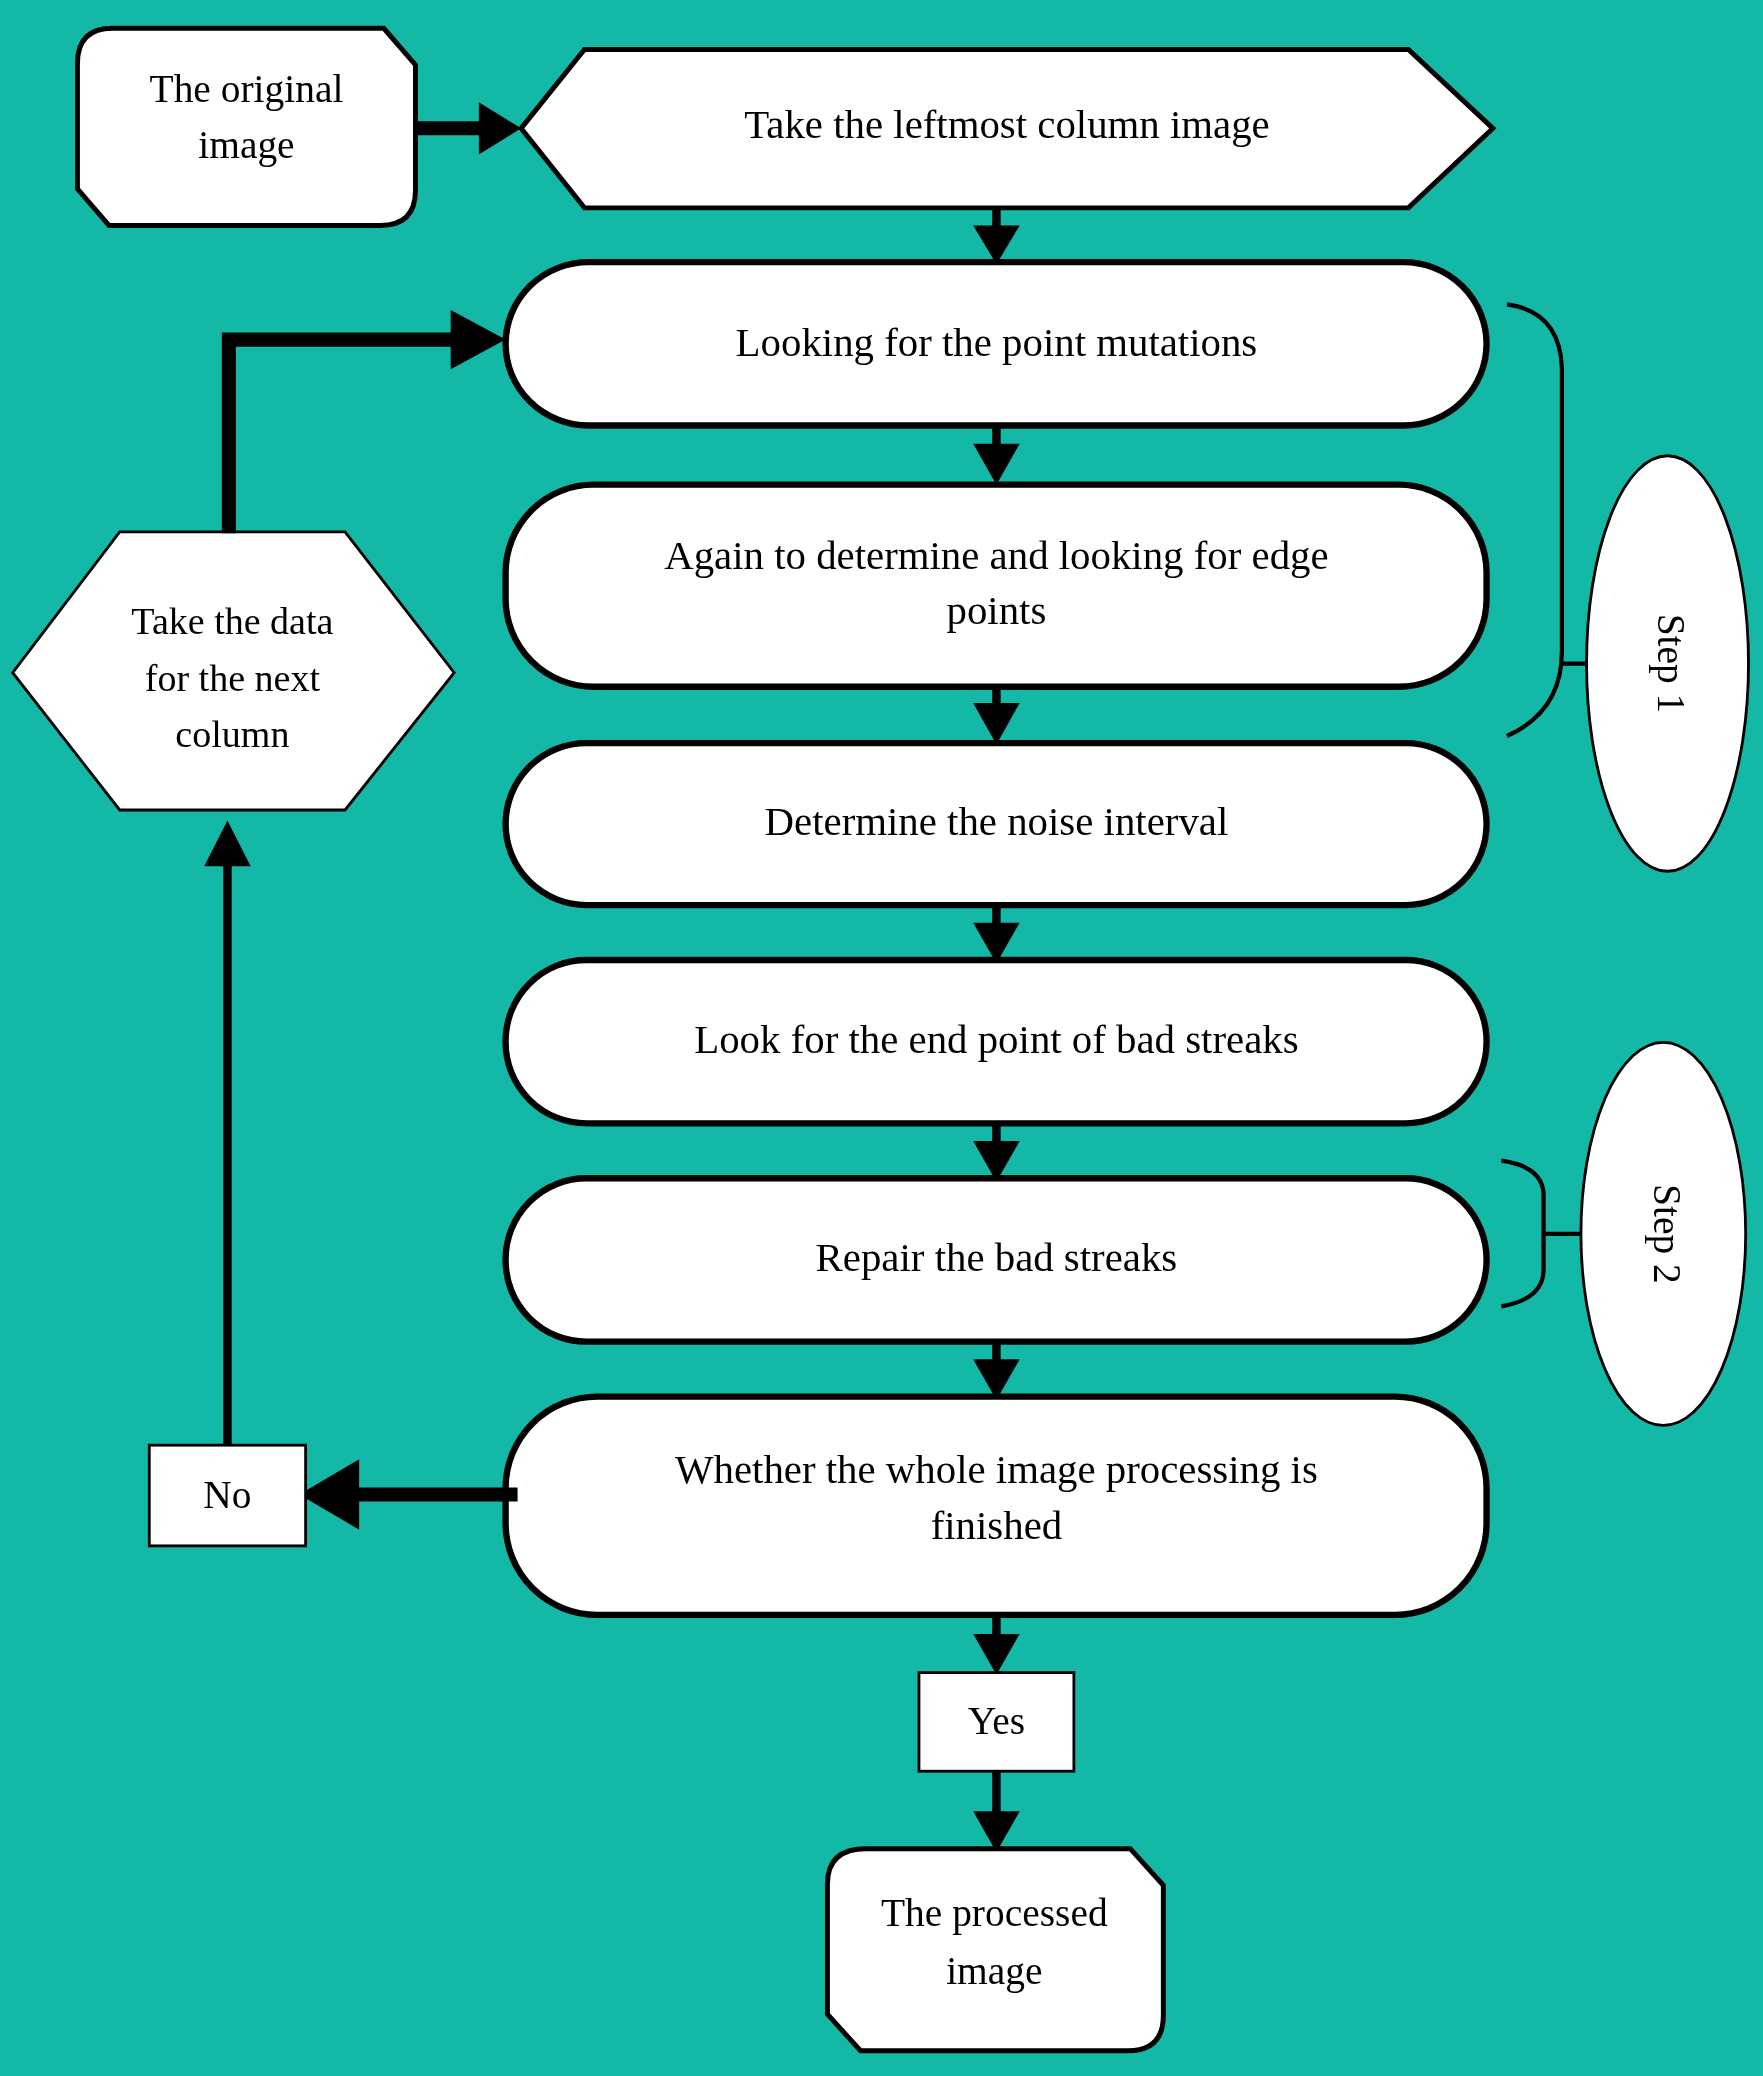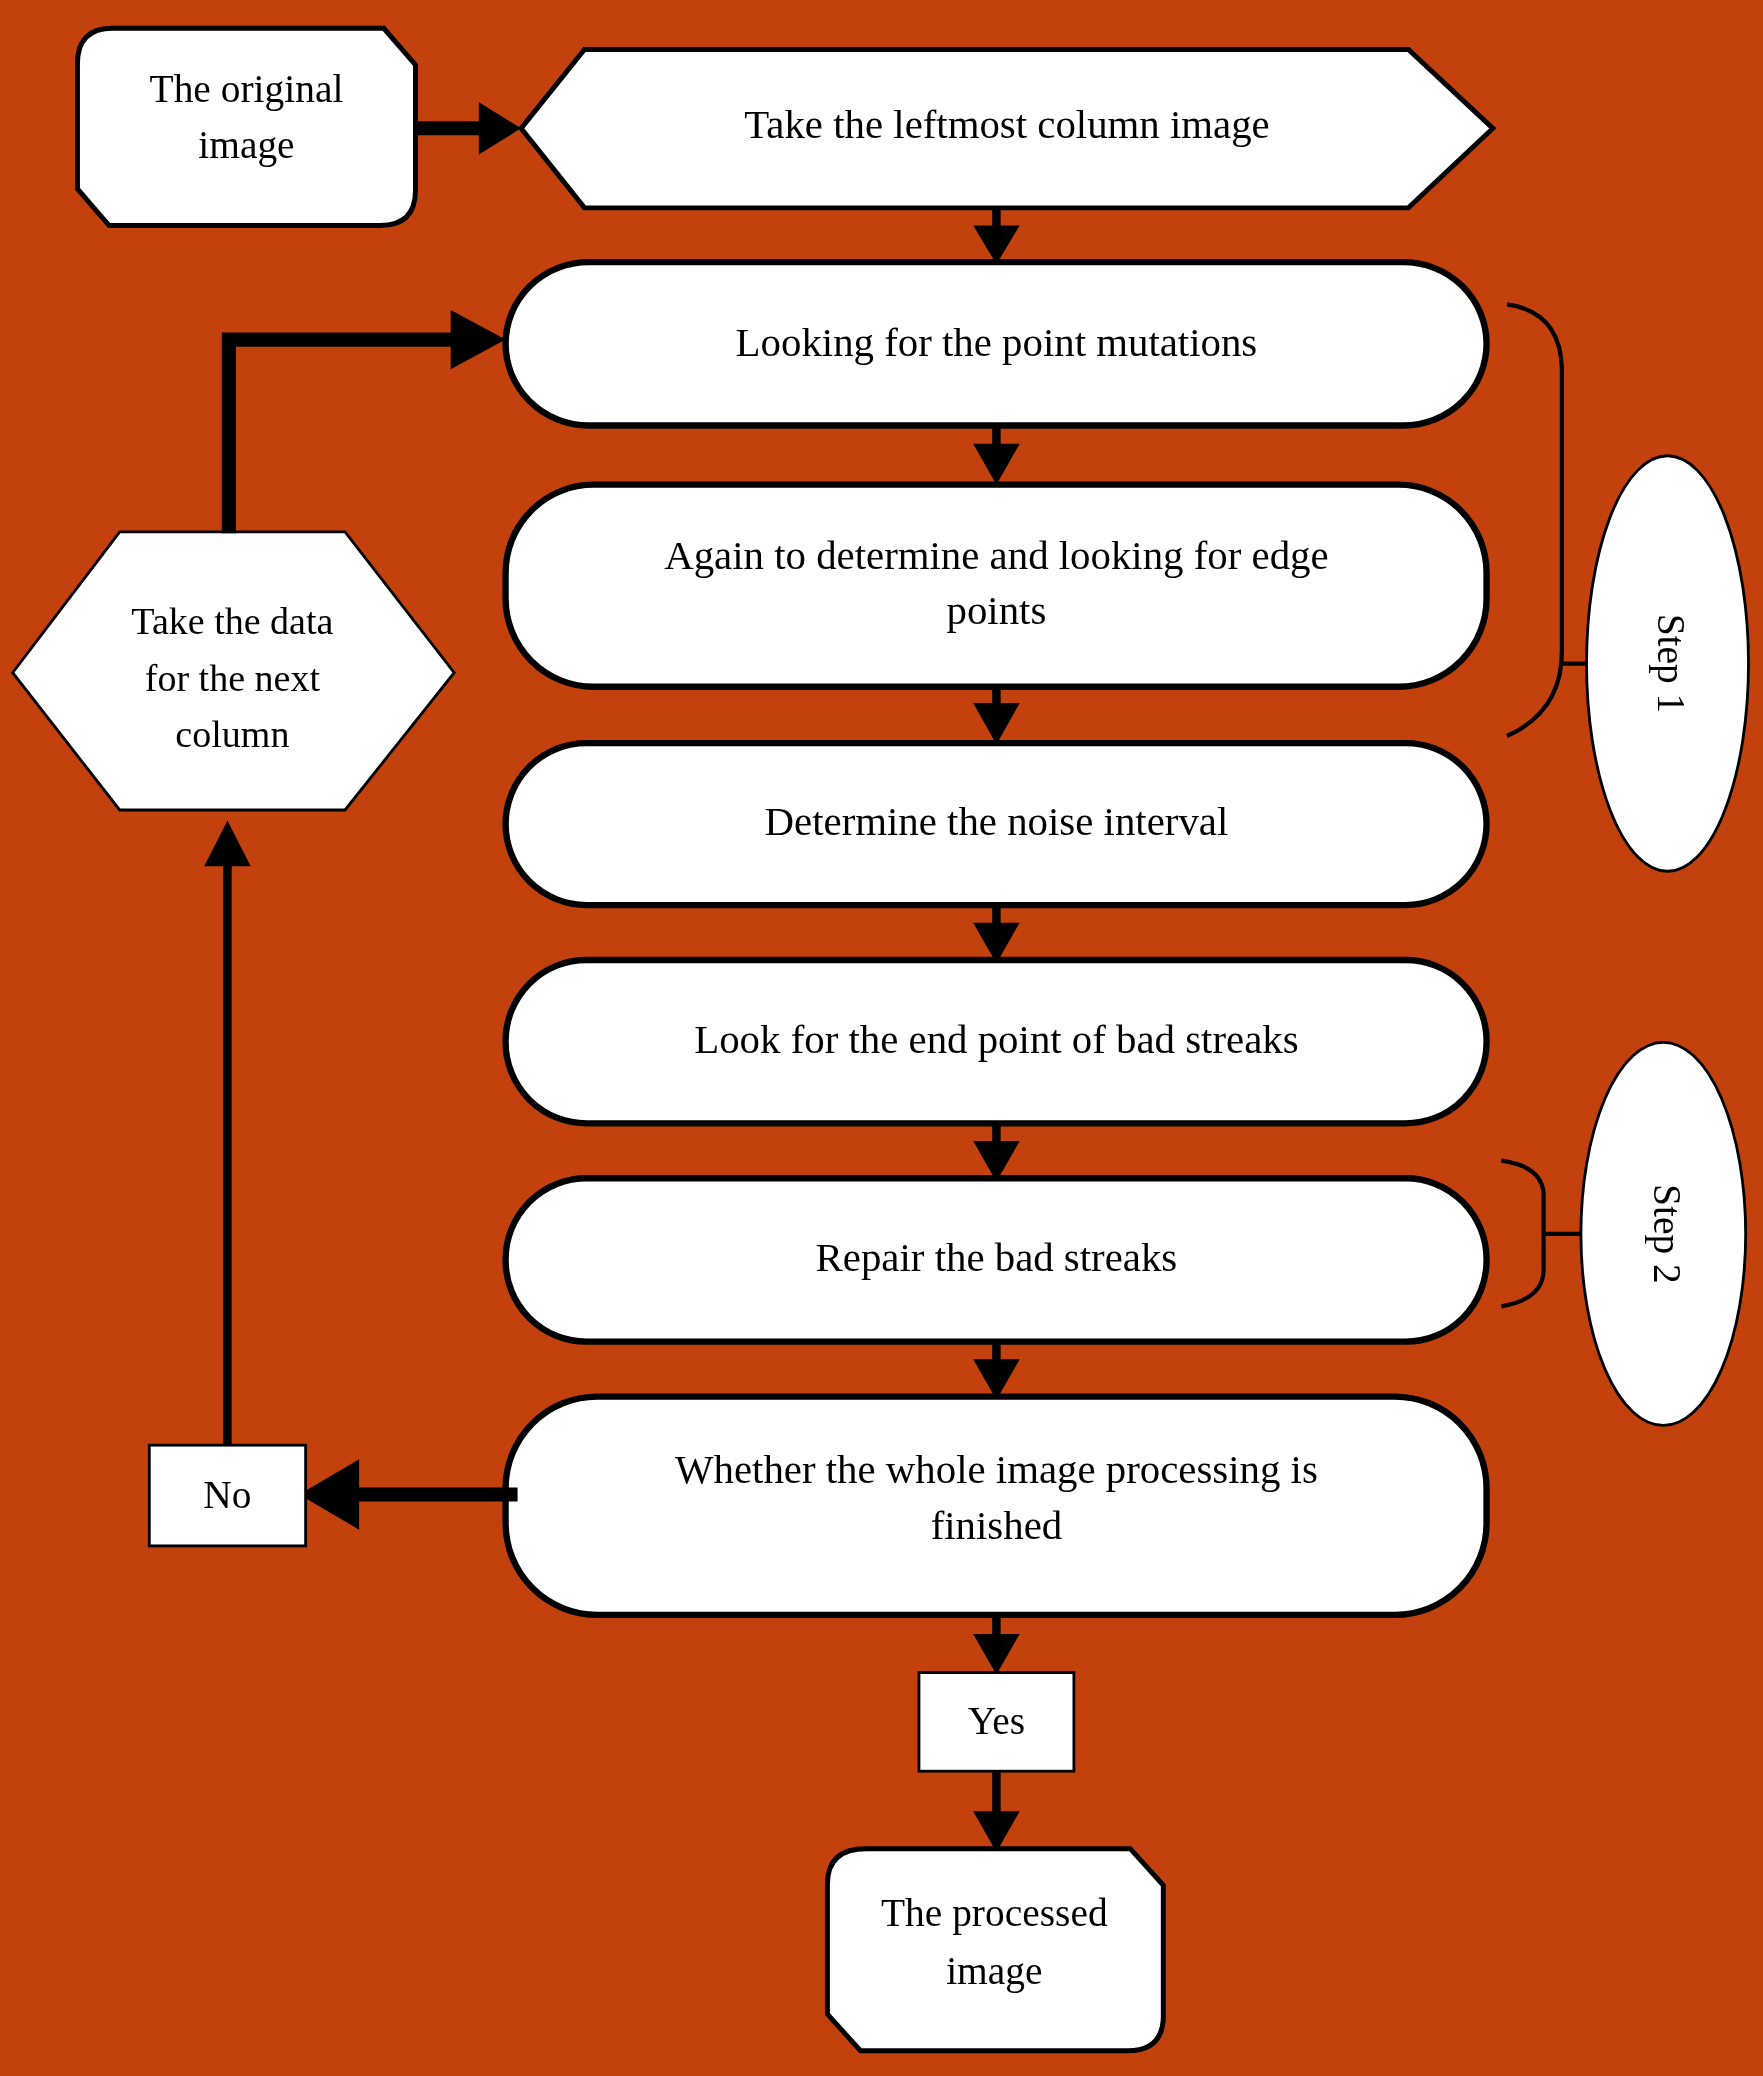--- a/index.html
+++ b/index.html
@@ -4,21 +4,21 @@
 <style>
   html, body {
     margin: 0;
     padding: 0;
     background: #ffffff;
   }
   #flowchart-root {
     position: relative;
     width: 1764px;
     height: 2077px;
-    background: #c2410c;
+    background: #14b8a6;
     font-family: "Liberation Serif", "DejaVu Serif", serif;
   }
   svg.chart-svg {
     display: block;
     width: 1764px;
     height: 2077px;
   }
   .node-shape {
     fill: #ffffff;
     stroke: #000000;

